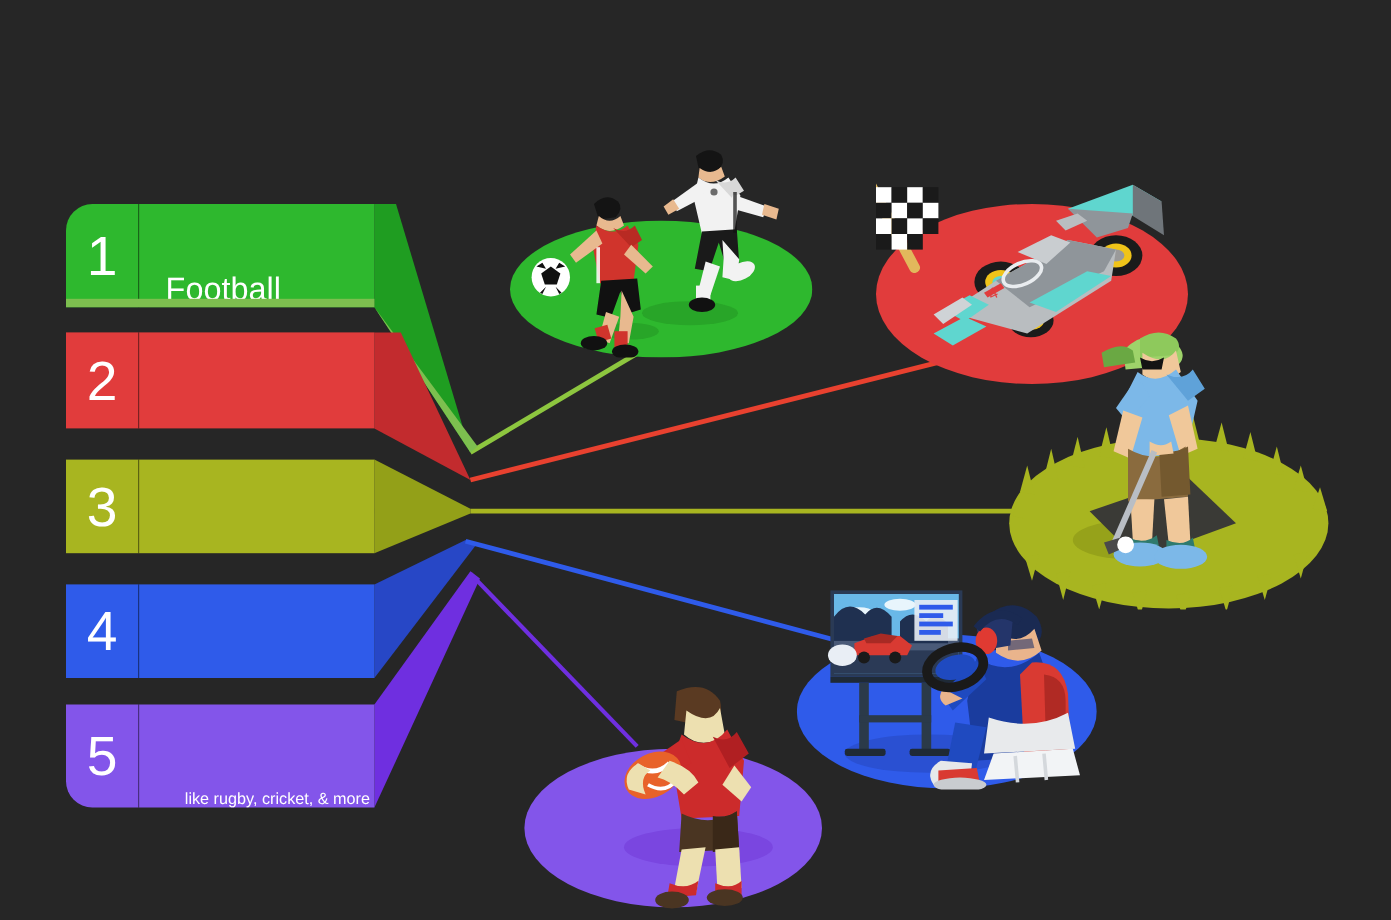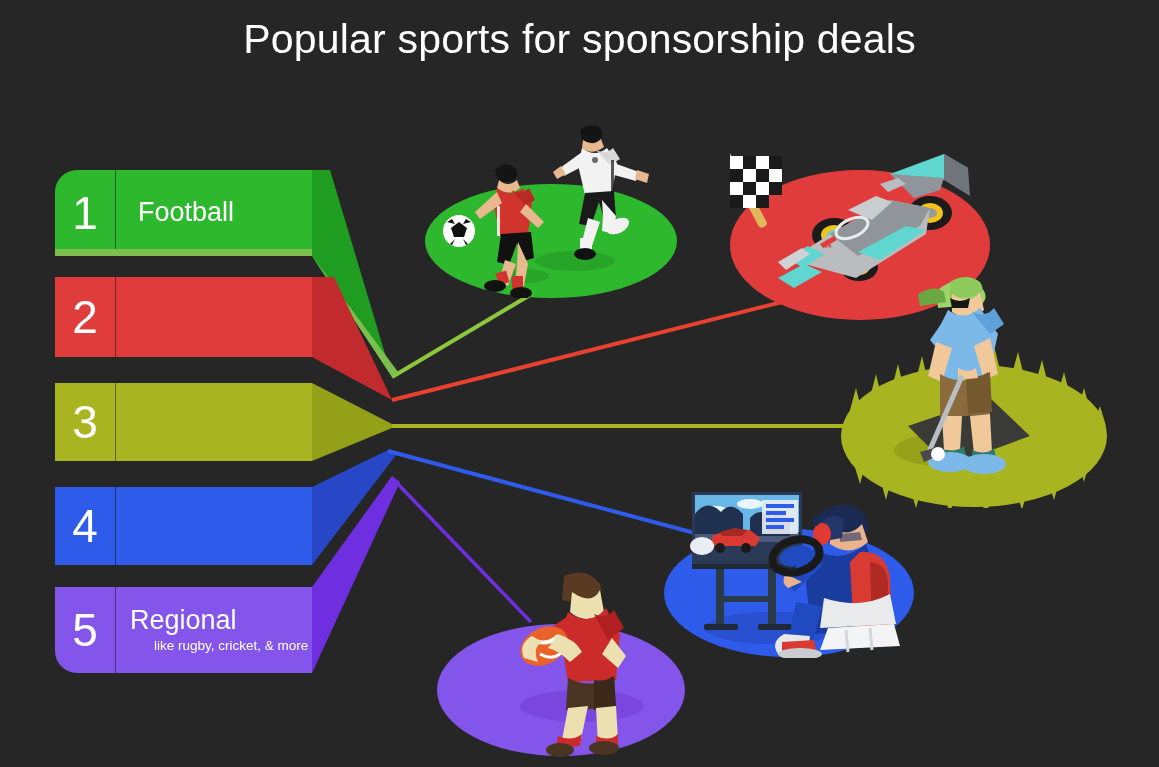--- a/index.html
+++ b/index.html
@@ -16,37 +16,36 @@
     white-space:nowrap;
   }
   
   .bar{position:absolute;left:55px;display:flex;align-items:stretch;}
   .bar .num{
     width:60px;display:flex;align-items:center;justify-content:center;
     color:#ffffff;font-size:46px;font-weight:400;line-height:1;
   }
   .bar .divider{width:1px;background:rgba(0,0,0,.45);}
   .bar .txt{
-    flex:1;display:flex;flex-direction:column;justify-content:center;
+    flex:1;display:flex;flex-direction:column;justify-content:flex-end;
     padding-left:22px;color:#ffffff;
   }
   .bar .label{font-size:27px;font-weight:400;line-height:1.02;}
   .bar .label.two{font-size:27px;}
   .bar .sub{font-size:14.5px;font-weight:400;margin-top:2px;}
   .bar .sub.tight{font-size:13.5px;margin-top:3px;margin-left:24px;}
   .bevel{position:absolute;height:7px;}
   svg.wedges{position:absolute;left:0;top:0;width:1159px;height:767px;pointer-events:none;}
   svg.art{position:absolute;}
 </style>
 </head>
 <body>
 
 <div id="stage">
 
-  <div id="title">Popular sports for sponsorship deals</div>
 
   <svg class="wedges" viewBox="0 0 1159 767">
 
     <polygon points="312,170 330,170 392,377 312,256" fill="#1f9d21"></polygon>
     <polygon points="330,170 392,377 382,377" fill="#2eb82e" opacity="0"></polygon>
     <polyline points="392,377 552,282" stroke="#8dc63f" stroke-width="4" fill="none"></polyline>
     <polygon points="312,256 392,377 398,372" fill="#7dbf4f"></polygon>
 
     <polygon points="312,277 334,277 392,400 312,357" fill="#c22b2e"></polygon>
     <polyline points="392,400 782,302" stroke="#e8412f" stroke-width="4" fill="none"></polyline>
@@ -321,18 +320,17 @@
 
   <div class="bar" style="top:487px;height:78px;width:257px;background:#2f5bea;">
     <div class="num">4</div>
     <div class="divider"></div>
   </div>
 
   <div class="bar" style="top:587px;height:86px;width:257px;background:#8355ea;border-bottom-left-radius:22px;">
     <div class="num">5</div>
     <div class="divider"></div>
     <div class="txt" style="padding-left:14px;">
-      <div class="label two">Regional</div>
       <div class="sub tight">like rugby, cricket, &amp; more</div>
     </div>
   </div>
 
 </div>
 
 </body></html>

